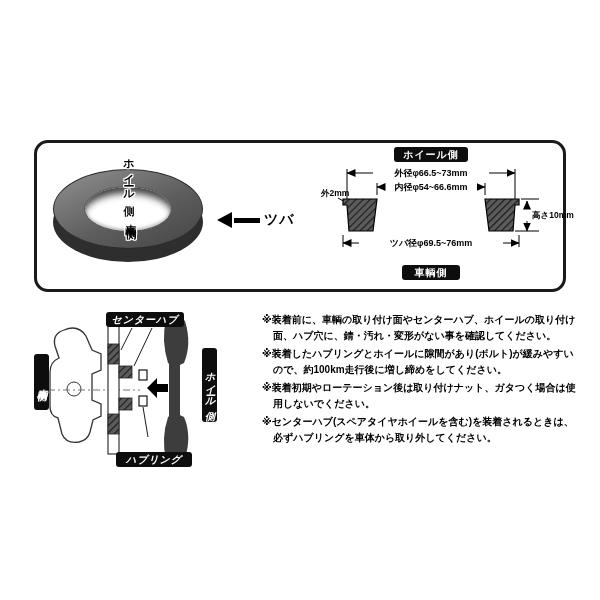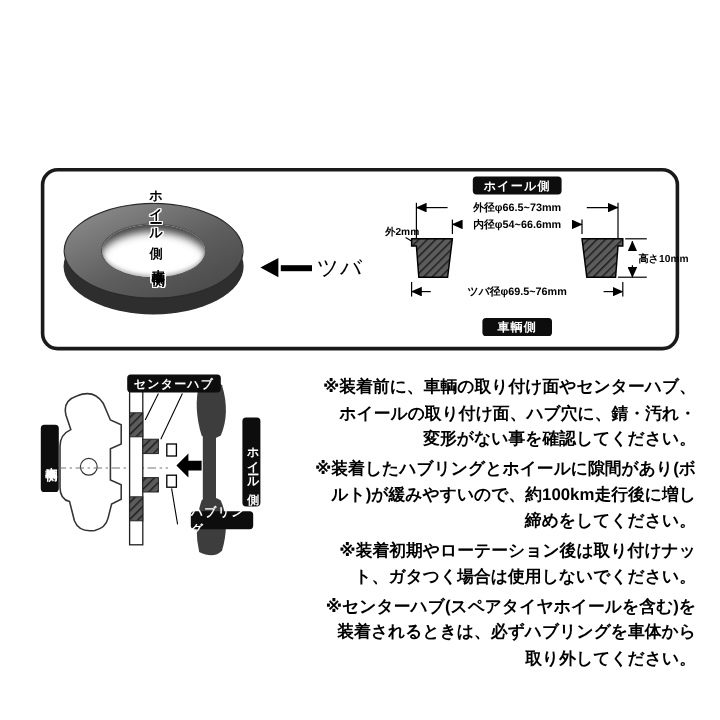--- a/index.html
+++ b/index.html
@@ -25,47 +25,47 @@
     letter-spacing:2px;
     text-shadow:-1px -1px 0 #fff,1px -1px 0 #fff,-1px 1px 0 #fff,1px 1px 0 #fff,0 -1px 0 #fff,0 1px 0 #fff,-1px 0 0 #fff,1px 0 0 #fff; }
   .lbl-top { left:84px; top:8px; }
   .lbl-bottom { left:86px; top:72px; }
 
   
   .tsuba { position:absolute; left:180px; top:68px; display:flex; align-items:center; gap:4px; }
   .arr-head { width:0; height:0; border-top:8px solid transparent; border-bottom:8px solid transparent;
     border-right:15px solid #000; }
   .arr-shaft { width:26px; height:5px; background:#000; margin-left:-2px; }
-  .tsuba-label { font-size:18px; font-weight:normal; color:#000; letter-spacing:1px; }
+  .tsuba-label { font-size:14px; font-weight:bold; color:#000; letter-spacing:1px; }
 
   
   .badge { position:absolute; background:#0d0d0d; color:#fff; font-size:10px; font-weight:bold;
     display:flex; align-items:center; justify-content:center; border-radius:3px; letter-spacing:1px; }
   .badge.v { writing-mode:vertical-rl; text-orientation:upright; letter-spacing:1px; }
 
   
   .dim-group { position:absolute; left:282px; top:4px; width:258px; height:144px; }
   .dim-group .bw { left:75px; top:0; width:74px; height:15px; }
   .dim-group .bv { left:83px; top:118px; width:58px; height:15px; }
   .dim-svg { position:absolute; left:0; top:18px; width:258px; height:96px; overflow:visible; }
 
   svg text { font-family:"Liberation Sans","DejaVu Sans",sans-serif; fill:#000; font-weight:bold; }
 
   
-  .assembly { position:absolute; left:22px; top:306px; width:252px; height:178px; }
+  .assembly { position:absolute; left:22px; top:306px; width:252px; height:178px;font-style:italic; }
   .asm-svg { position:absolute; inset:0; width:252px; height:178px; overflow:visible; }
   .assembly .b-centerhub { left:84px; top:6px;  width:78px; height:15px; }
   .assembly .b-vehicle   { left:12px; top:48px; width:15px; height:56px; }
   .assembly .b-wheel     { left:180px; top:42px; width:15px; height:74px; }
-  .assembly .b-hubring   { left:94px; top:120px; width:52px; height:15px;margin-left:43px; }
+  .assembly .b-hubring   { left:94px; top:146px; width:76px; height:15px; }
 
   
   .notes { position:absolute; left:262px; top:312px; width:318px; }
-  .note { font-size:14px; line-height:1.55; font-weight:600; color:#000;
-    padding-left:11px; text-indent:-11px; margin-bottom:3px;text-align:right; }
+  .note { font-size:10px; line-height:1.55; font-weight:600; color:#000;
+    padding-left:11px; text-indent:-11px; margin-bottom:3px; }
 </style>
 </head>
 <body>
 
 <div class="page">
 
   <div class="top-box">
 
     <div class="ring">
       <div class="ring-under"></div>

